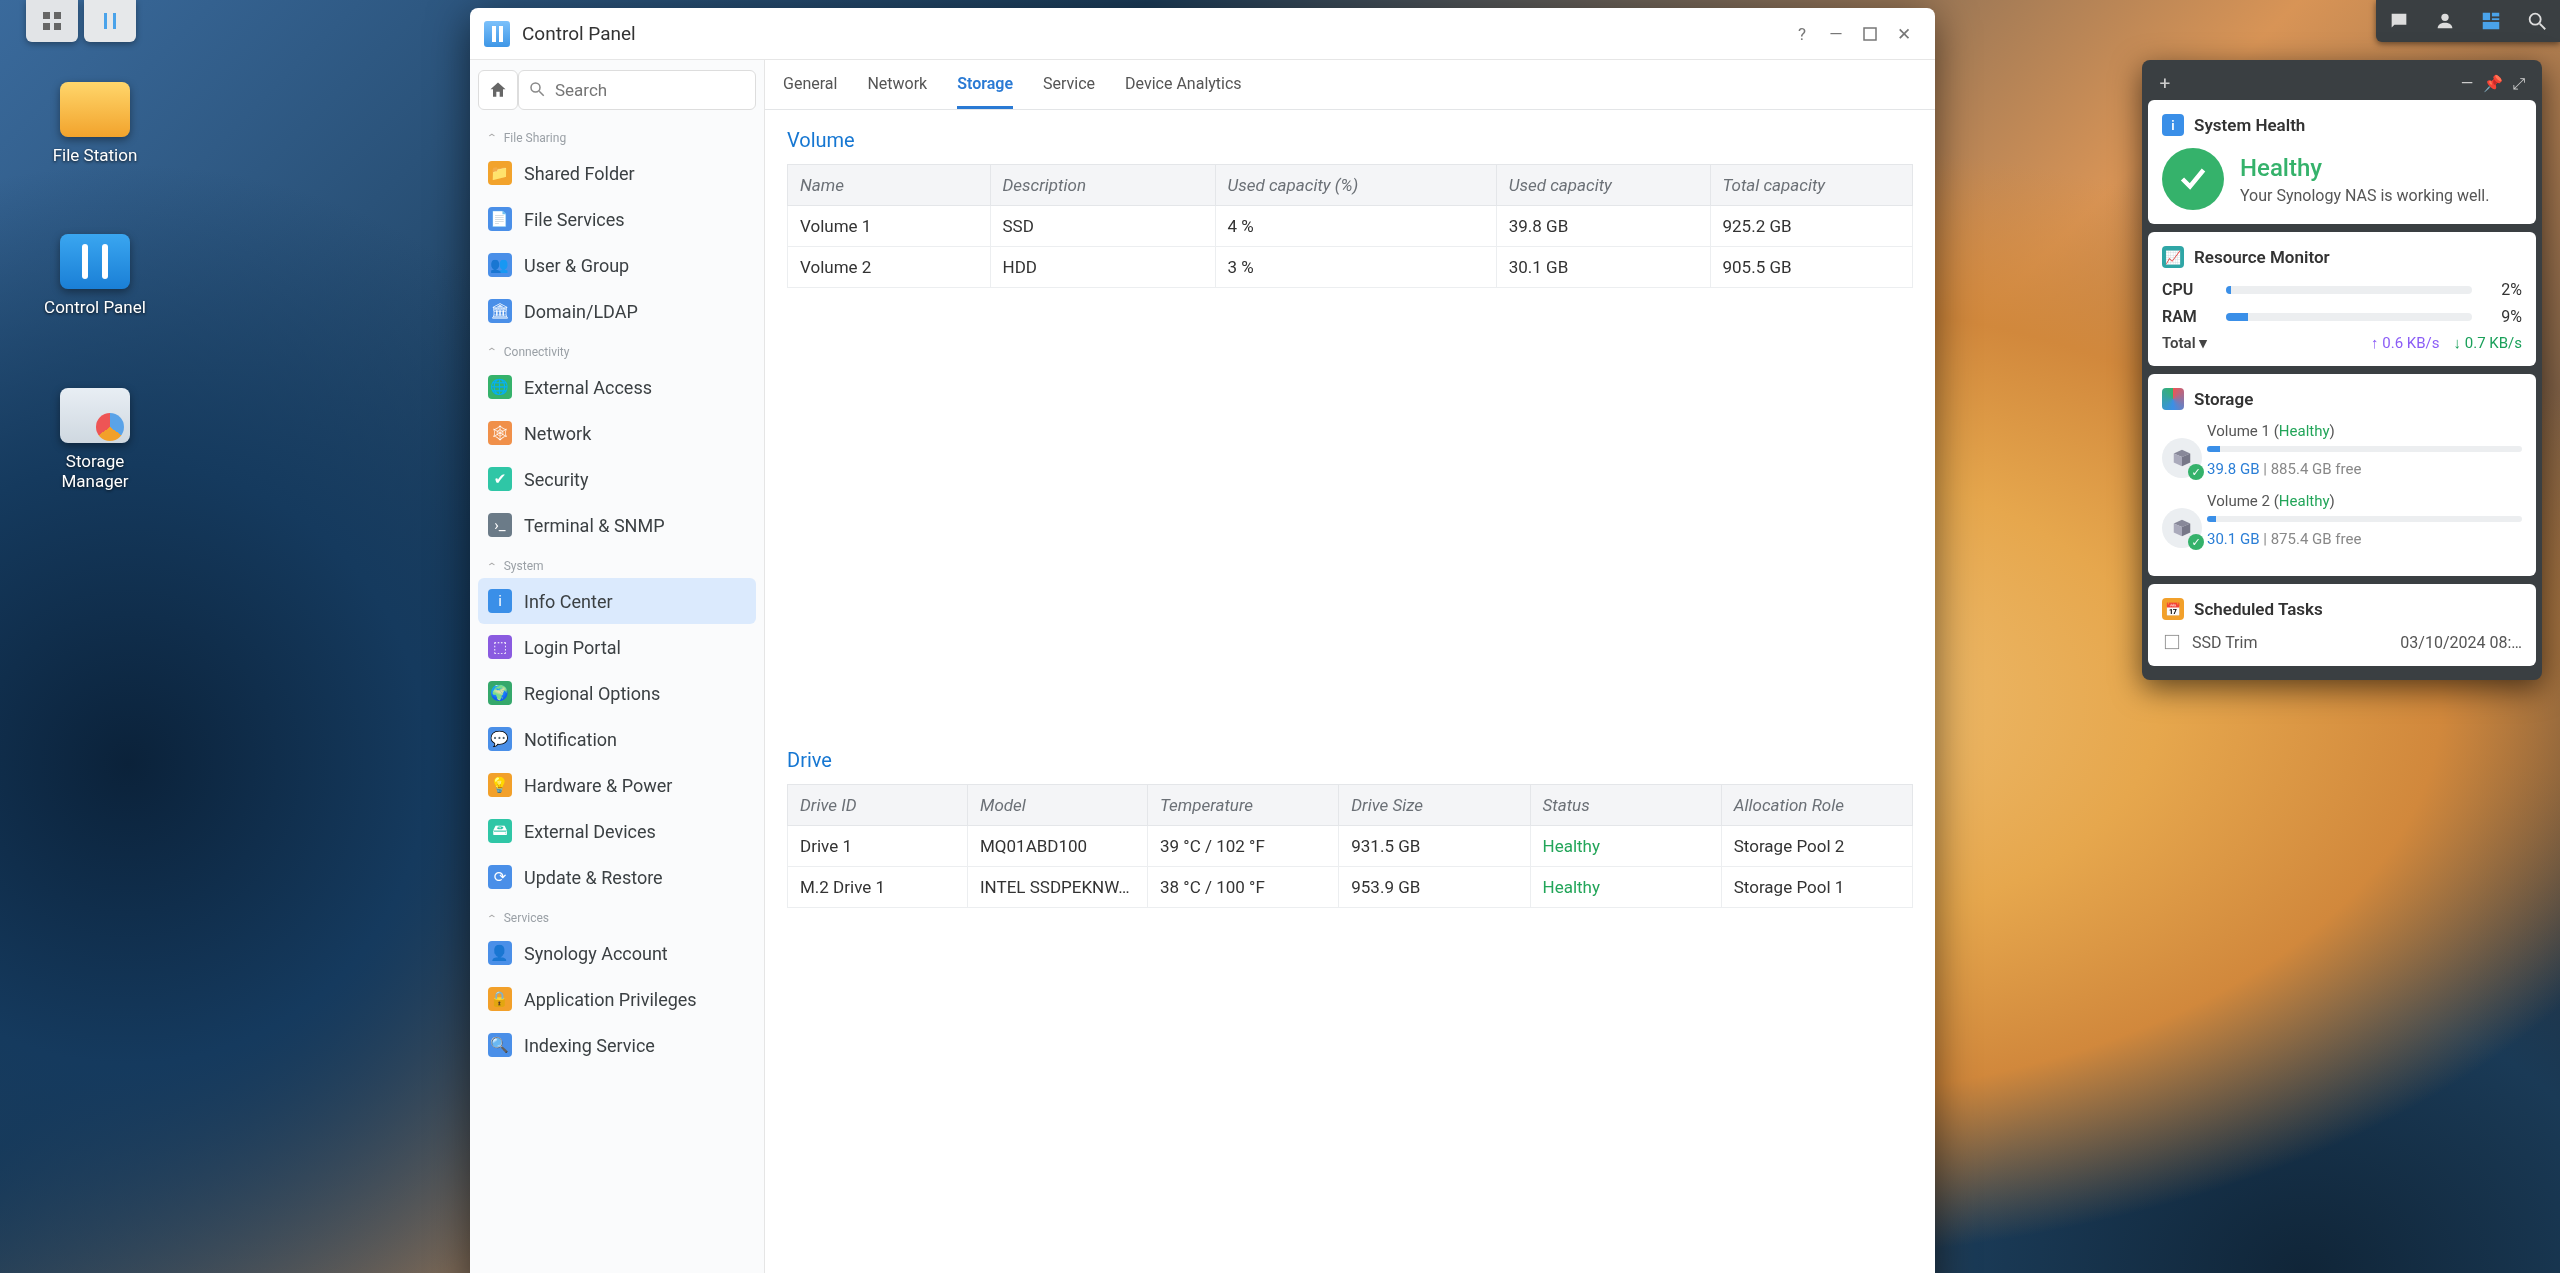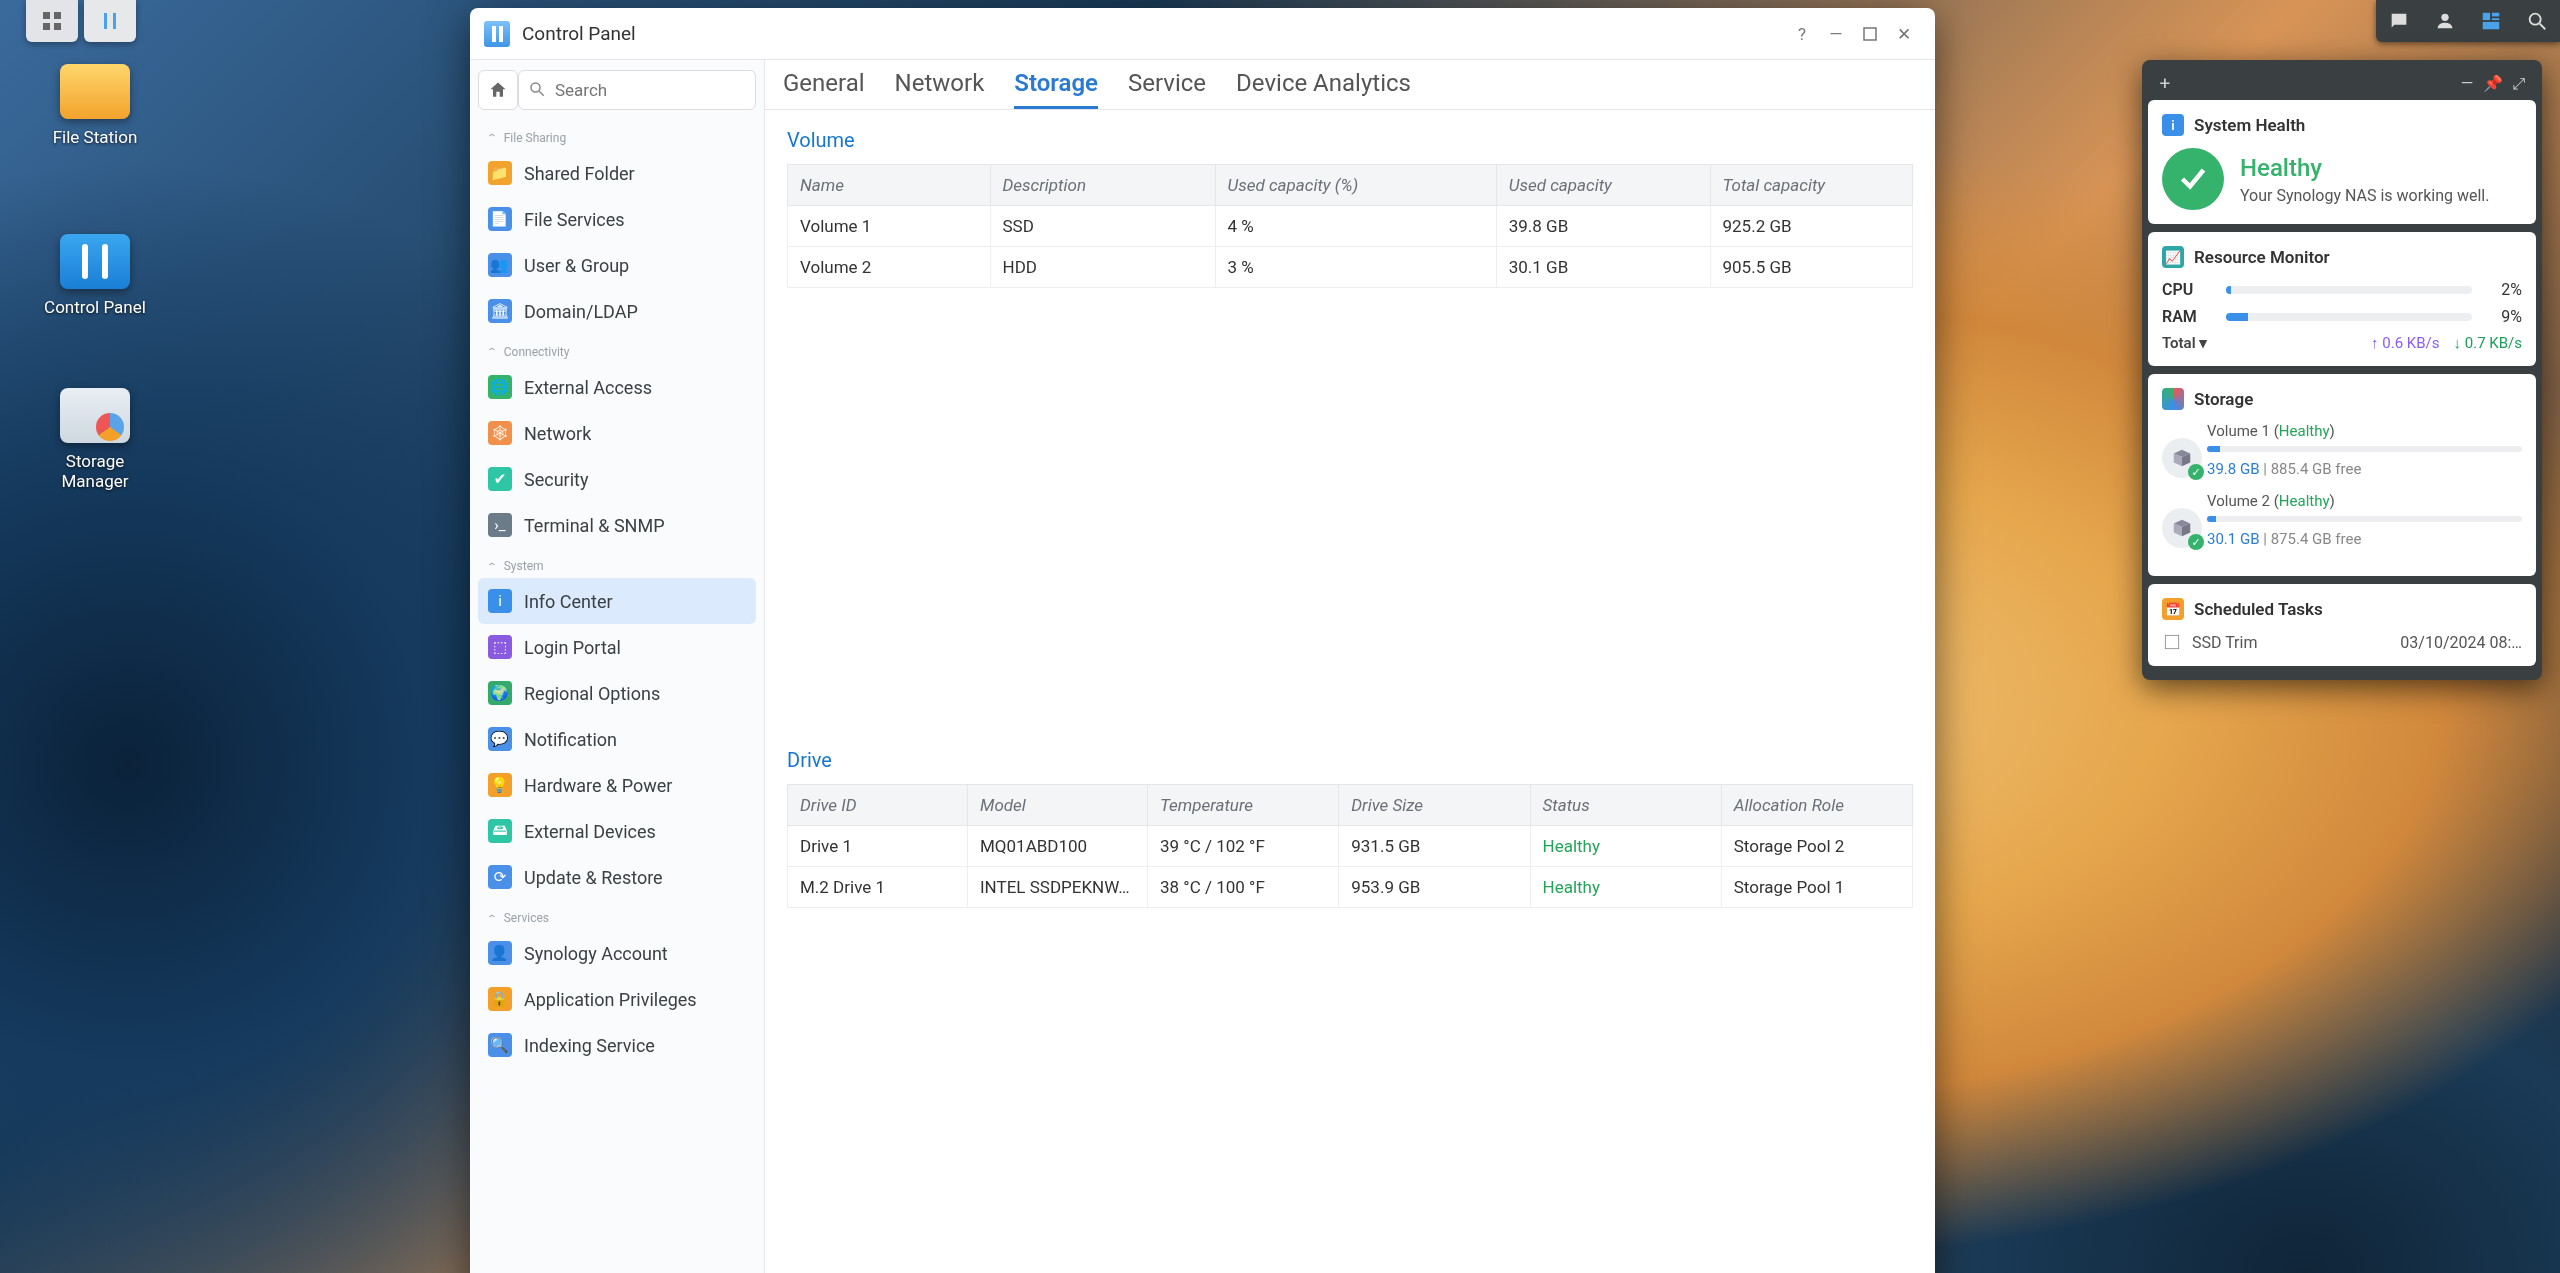--- a/index.html
+++ b/index.html
@@ -51,21 +51,21 @@
   .search-wrap .sicon{position:absolute;left:10px;top:10px;color:#888;}
 
   .sb-section{padding:10px 8px 4px;font-size:12px;color:#9aa0a6;cursor:pointer;display:flex;align-items:center;gap:6px;}
   .sb-section:before{content:"⌃";font-size:14px;transform:scaleY(.7);color:#aaa;}
   .sb-item{display:flex;align-items:center;gap:12px;padding:11px 10px;font-size:18px;color:#3b4043;border-radius:6px;cursor:pointer;}
   .sb-item.selected{background:#dbeafd;}
   .sb-ico{width:24px;height:24px;border-radius:4px;display:flex;align-items:center;justify-content:center;font-size:15px;color:#fff;}
 
   .content{flex:1;display:flex;flex-direction:column;overflow:hidden;}
   .tabs{height:50px;padding:0 18px;border-bottom:1px solid #e3e5e7;display:flex;align-items:stretch;gap:30px;}
-  .tab{display:flex;align-items:center;font-size:24px;color:#555;cursor:pointer;border-bottom:3px solid transparent;}
+  .tab{display:flex;align-items:center;font-size:16px;color:#555;cursor:pointer;border-bottom:3px solid transparent;}
   .tab.active{color:#2a7ad4;border-bottom-color:#2a7ad4;font-weight:600;}
 
   .pane{flex:1;overflow:auto;padding:18px 22px;}
   .sect-title{font-size:20px;color:#1677d2;margin-bottom:12px;}
   table.data{width:100%;border-collapse:collapse;font-size:17px;color:#333;margin-bottom:40px;}
   table.data th{background:#f4f5f7;color:#6b7076;text-align:left;font-weight:400;padding:10px 12px;border:1px solid #e4e6e9;font-style:italic;}
   table.data td{padding:10px 12px;border:1px solid #eceef0;}
   .healthy{color:#22a559;}
 
   
@@ -147,21 +147,21 @@
       </svg>
     </div>
   <div class="trbtn">
       <svg width="22" height="22" viewBox="0 0 24 24">
         <circle cx="10" cy="10" r="6" stroke="currentColor" fill="none" stroke-width="2"></circle>
         <line x1="15" y1="15" x2="21" y2="21" stroke="currentColor" stroke-width="2"></line>
       </svg>
     </div>
 </div>
 
-<div class="desk-icon di-file" style="left:40px;top:64px;">
+<div class="desk-icon di-file" style="left:40px;top:82px;">
   <div class="ic"></div>
   <div>File Station</div>
 </div>
 <div class="desk-icon di-cp" style="left:40px;top:234px;">
   <div class="ic"></div>
   <div>Control Panel</div>
 </div>
 <div class="desk-icon di-sm" style="left:40px;top:388px;">
   <div class="ic"></div>
   <div>Storage Manager</div>

